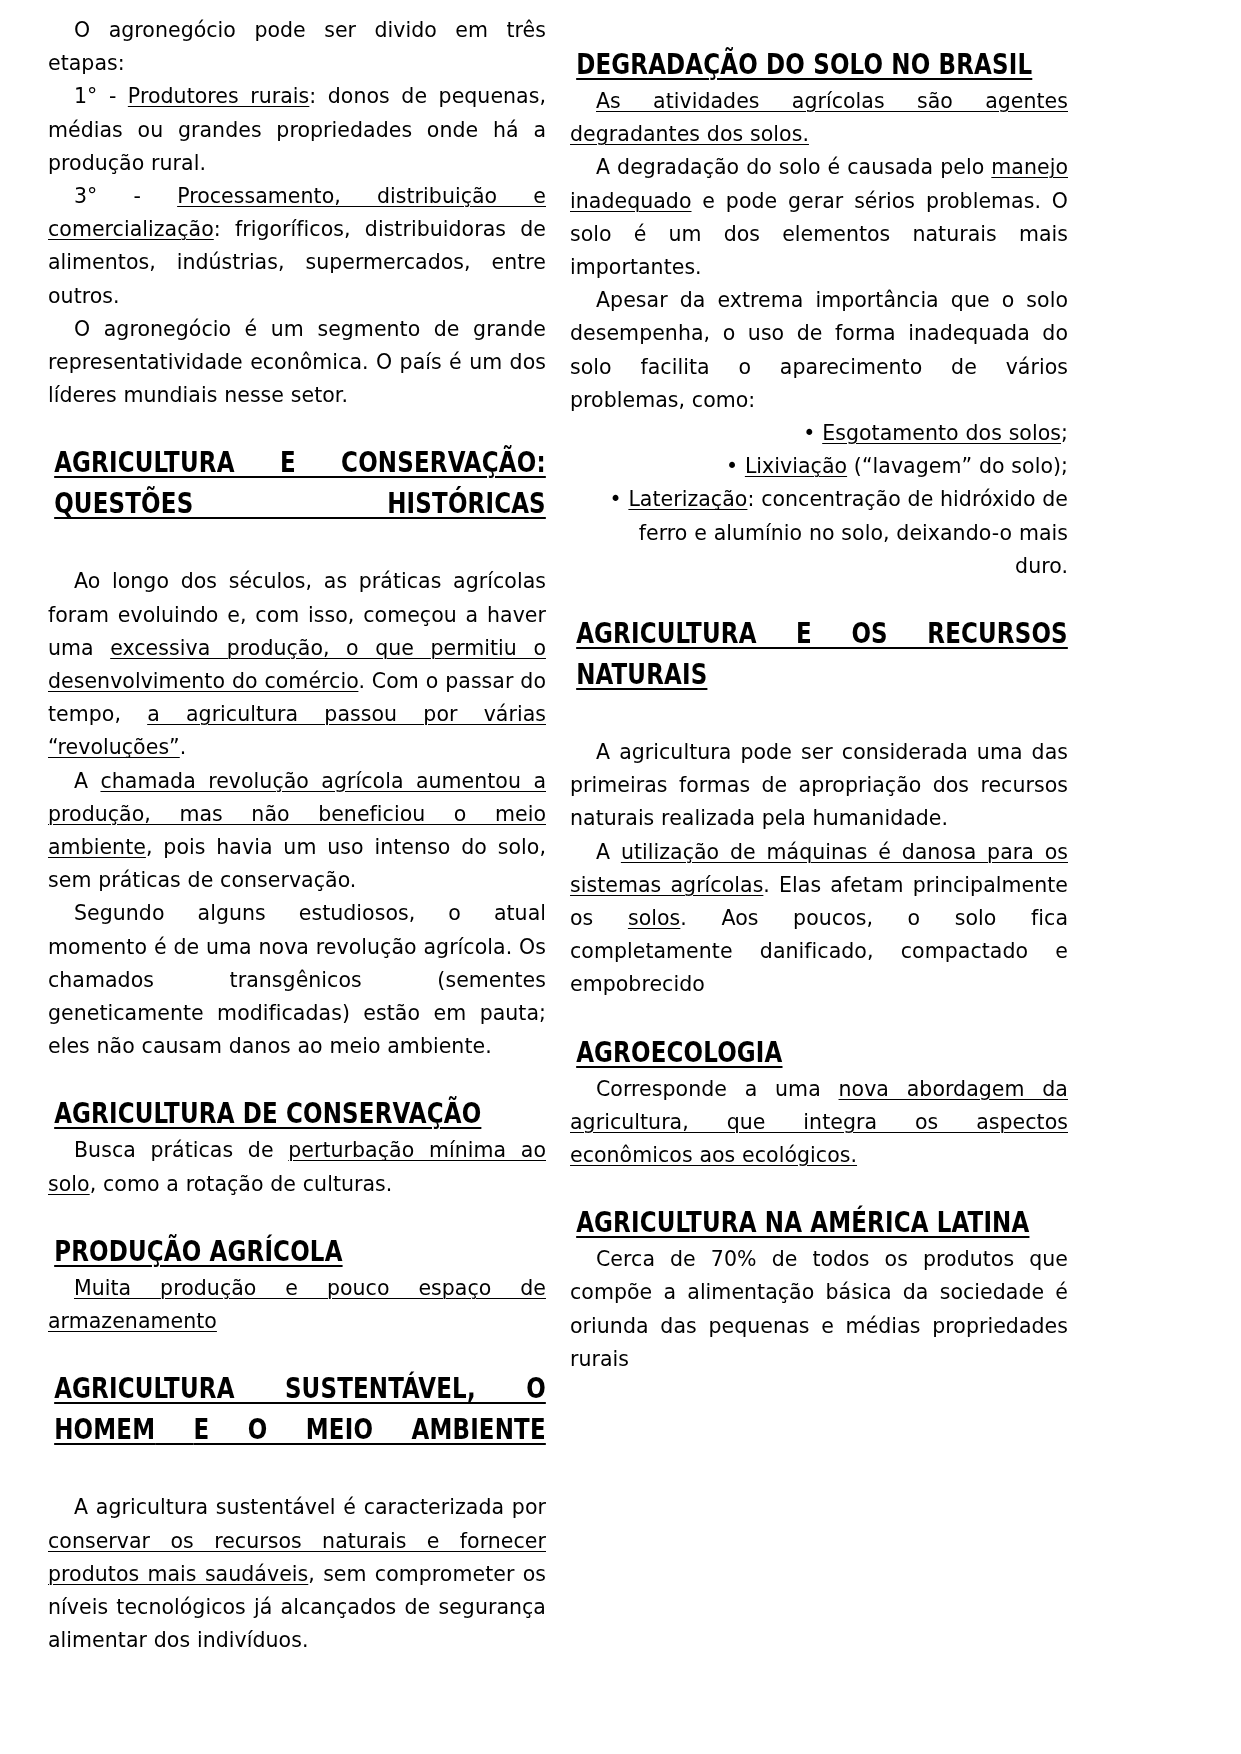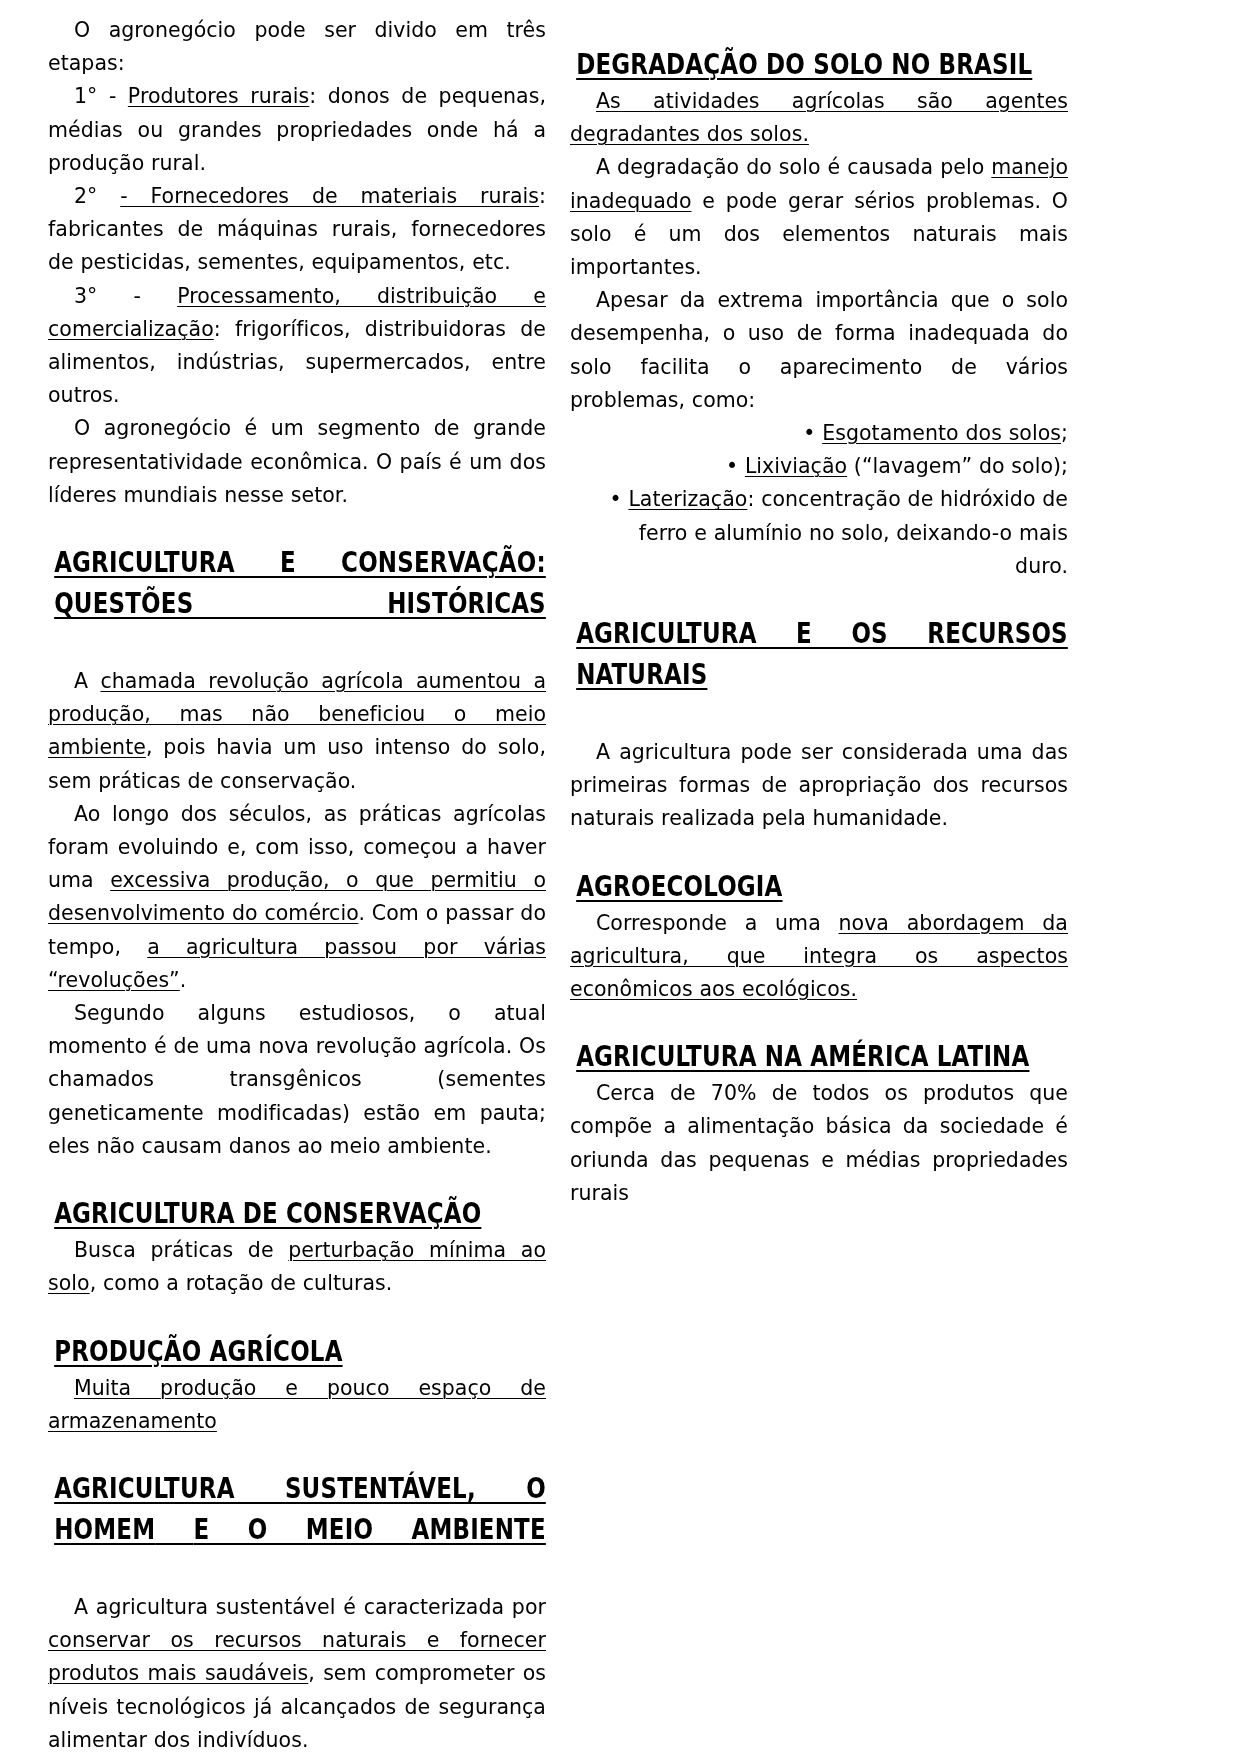--- a/index.html
+++ b/index.html
@@ -83,32 +83,31 @@
 
 <div class="page">
   <div class="columns">
 
     <div class="col">
 
       <p><span>O agronegócio pode ser divido em três etapas:</span></p>
 
       <p><span>1° - </span><u>Produtores rurais</u><span>: donos de pequenas, médias ou grandes propriedades onde há a produção rural.</span></p>
 
-      <p><span>2° </span><u>- Fornecedores de materiais rurais</u><span>: fabricantes de máquinas rurais, fornecedores de pesticidas, sementes, equipamentos, etc.</span></p>
 
       <p><span>3° - </span><u>Processamento, distribuição e comercialização</u><span>: frigoríficos, distribuidoras de alimentos, indústrias, supermercados, entre outros.</span></p>
 
       <p><span>O agronegócio é um segmento de grande representatividade econômica. O país é um dos líderes mundiais nesse setor.</span></p>
 
       <div class="hgap"></div>
       <h2><span>AGRICULTURA E CONSERVAÇÃO:</span> <span>QUESTÕES HISTÓRICAS</span></h2>
 
+      <p><span>Ao longo dos séculos, as práticas agrícolas foram evoluindo e, com isso, começou a haver uma </span><u>excessiva produção, o que permitiu o desenvolvimento do comércio</u><span>. Com o passar do tempo, </span><u>a agricultura passou por várias “revoluções”</u><span>.</span></p>
+
       <p><span>A </span><u>chamada revolução agrícola aumentou a produção, mas não beneficiou o meio ambiente</u><span>, pois havia um uso intenso do solo, sem práticas de conservação.</span></p>
-
-      <p><span>Ao longo dos séculos, as práticas agrícolas foram evoluindo e, com isso, começou a haver uma </span><u>excessiva produção, o que permitiu o desenvolvimento do comércio</u><span>. Com o passar do tempo, </span><u>a agricultura passou por várias “revoluções”</u><span>.</span></p>
 
       <p><span>Segundo alguns estudiosos, o atual momento é de uma nova revolução agrícola. Os chamados transgênicos (sementes geneticamente modificadas) estão em pauta; eles não causam danos ao meio ambiente.</span></p>
 
       <div class="hgap"></div>
       <h2 class="single">AGRICULTURA DE CONSERVAÇÃO</h2>
 
       <p><span>Busca práticas de </span><u>perturbação mínima ao solo</u><span>, como a rotação de culturas.</span></p>
 
       <div class="hgap"></div>
       <h2 class="single">PRODUÇÃO AGRÍCOLA</h2>
@@ -139,20 +138,21 @@
       <p class="bullet"><span>•</span> <u>Lixiviação</u><span> (“lavagem” do solo);</span></p>
 
       <p class="bullet"><span>•</span> <u>Laterização</u><span>: concentração de hidróxido de ferro e alumínio no solo, deixando-o mais duro.</span></p>
 
       <div class="hgap"></div>
       <h2><span>AGRICULTURA E OS RECURSOS</span> <span>NATURAIS</span></h2>
 
       <p><span>A agricultura pode ser considerada uma das primeiras formas de apropriação dos recursos naturais realizada pela humanidade.</span></p>
 
 
+      <p><span>A </span><u>utilização de máquinas é danosa para os sistemas agrícolas</u><span>. Elas afetam principalmente os </span><u>solos</u><span>. Aos poucos, o solo fica completamente danificado, compactado e empobrecido</span></p>
 
 
       <div class="hgap"></div>
       <h2 class="single">AGROECOLOGIA</h2>
 
       <p><span>Corresponde a uma </span><u>nova abordagem da agricultura, que integra os aspectos econômicos aos ecológicos.</u></p>
 
       <div class="hgap"></div>
       <h2 class="single">AGRICULTURA NA AMÉRICA LATINA</h2>
 

